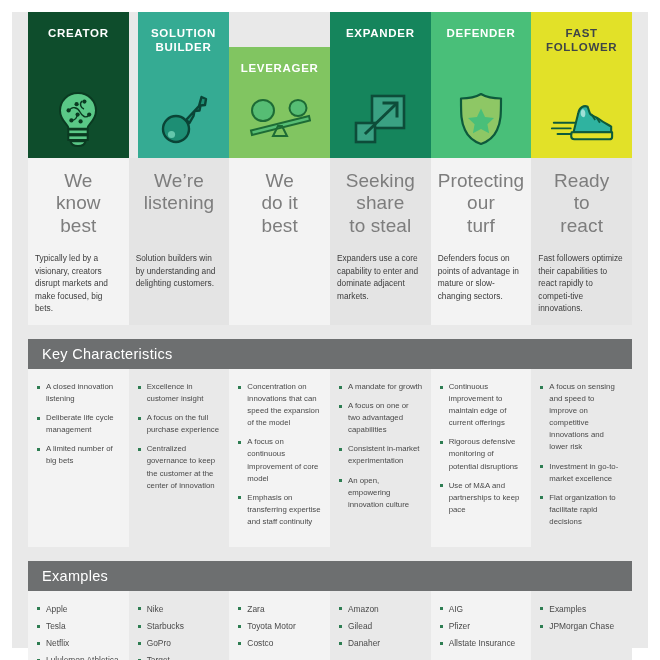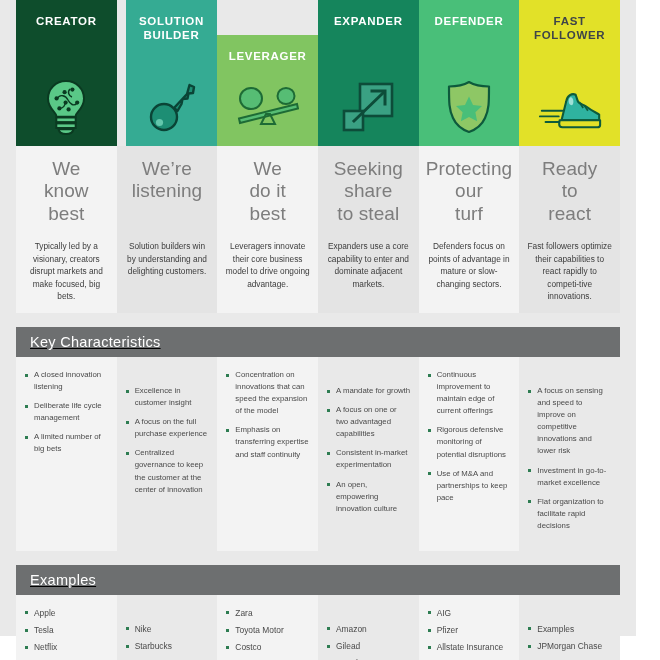--- a/index.html
+++ b/index.html
@@ -6,21 +6,21 @@
   html, body {
     width: 660px; height: 660px;
     background: #ffffff;
     font-family: "Liberation Sans", sans-serif;
     overflow: hidden;
   }
   #page {
     position: relative;
     width: 660px; height: 660px;
     background: #ffffff;
-    padding: 0;
+    padding: 12px;
   }
   #board {
     position: relative;
     width: 636px; height: 636px;
     background: #e9e9e9;
   }
 
   
   .grid6 {
     display: grid;
@@ -74,47 +74,46 @@
     text-align: center;
     font-weight: 300;
     letter-spacing: 0.1px;
     min-height: 70px;
   }
   .tag-desc {
     margin-top: 12px;
     font-size: 8.3px;
     line-height: 1.52;
     color: #3c3c3c;
-    text-align: center;
+    text-align: left;
   }
 
   
   .section-wrap { width: 604px; margin: 0 auto; }
   .section-bar {
     background: #6d6f70;
     height: 30px;
     display: flex;
     align-items: center;
     padding-left: 14px;
-    text-decoration: underline;
   }
   .section-bar-label {
     color: #ffffff;
     font-size: 14.5px;
     font-weight: 300;
     letter-spacing: 0.3px;
   }
   .band-gap-top { height: 14px; }
 
   
   .bul-cell {
     background: #f3f3f3;
     padding: 12px 8px 12px 9px;
   }
-  .bul-cell.alt { background: #e9e9e9; margin-top: 16px; }
+  .bul-cell.alt { background: #e9e9e9; }
   .bul-list { list-style: none; }
   .bul-item {
     position: relative;
     padding-left: 9px;
     margin-bottom: 7px;
     font-size: 7.8px;
     line-height: 1.55;
     color: #4a4a4a;
   }
   .bul-item::before {
@@ -236,21 +235,20 @@
         <div class="tag-cell">
           <div class="tag-big">We<br>know<br>best</div>
      <div class="tag-desc">Typically led by a visionary, creators disrupt markets and make focused, big bets.</div>
         </div>
         <div class="tag-cell alt">
           <div class="tag-big">We’re<br>listening</div>
      <div class="tag-desc">Solution builders win by understanding and delighting customers.</div>
         </div>
         <div class="tag-cell">
           <div class="tag-big">We<br>do it<br>best</div>
-     <div class="tag-desc">Leveragers innovate their core business model to drive ongoing advantage.</div>
         </div>
         <div class="tag-cell alt">
           <div class="tag-big">Seeking<br>share<br>to steal</div>
      <div class="tag-desc">Expanders use a core capability to enter and dominate adjacent markets.</div>
         </div>
         <div class="tag-cell">
           <div class="tag-big">Protecting<br>our<br>turf</div>
      <div class="tag-desc">Defenders focus on points of advantage in mature or slow-changing sectors.</div>
         </div>
         <div class="tag-cell alt">
@@ -276,20 +274,21 @@
         <div class="bul-cell alt">
           <ul class="bul-list">
             <li class="bul-item">Excellence in customer insight</li>
             <li class="bul-item">A focus on the full purchase experience</li>
             <li class="bul-item">Centralized governance to keep the customer at the center of innovation</li>
           </ul>
         </div>
         <div class="bul-cell">
           <ul class="bul-list">
             <li class="bul-item">Concentration on innovations that can speed the expansion of the model</li>
+            <li class="bul-item">A focus on continuous improvement of core model</li>
             <li class="bul-item">Emphasis on transferring expertise and staff continuity</li>
           </ul>
         </div>
         <div class="bul-cell alt">
           <ul class="bul-list">
             <li class="bul-item">A mandate for growth</li>
             <li class="bul-item">A focus on one or two advantaged capabilities</li>
             <li class="bul-item">Consistent in-market experimentation</li>
             <li class="bul-item">An open, empowering innovation culture</li>
           </ul>

